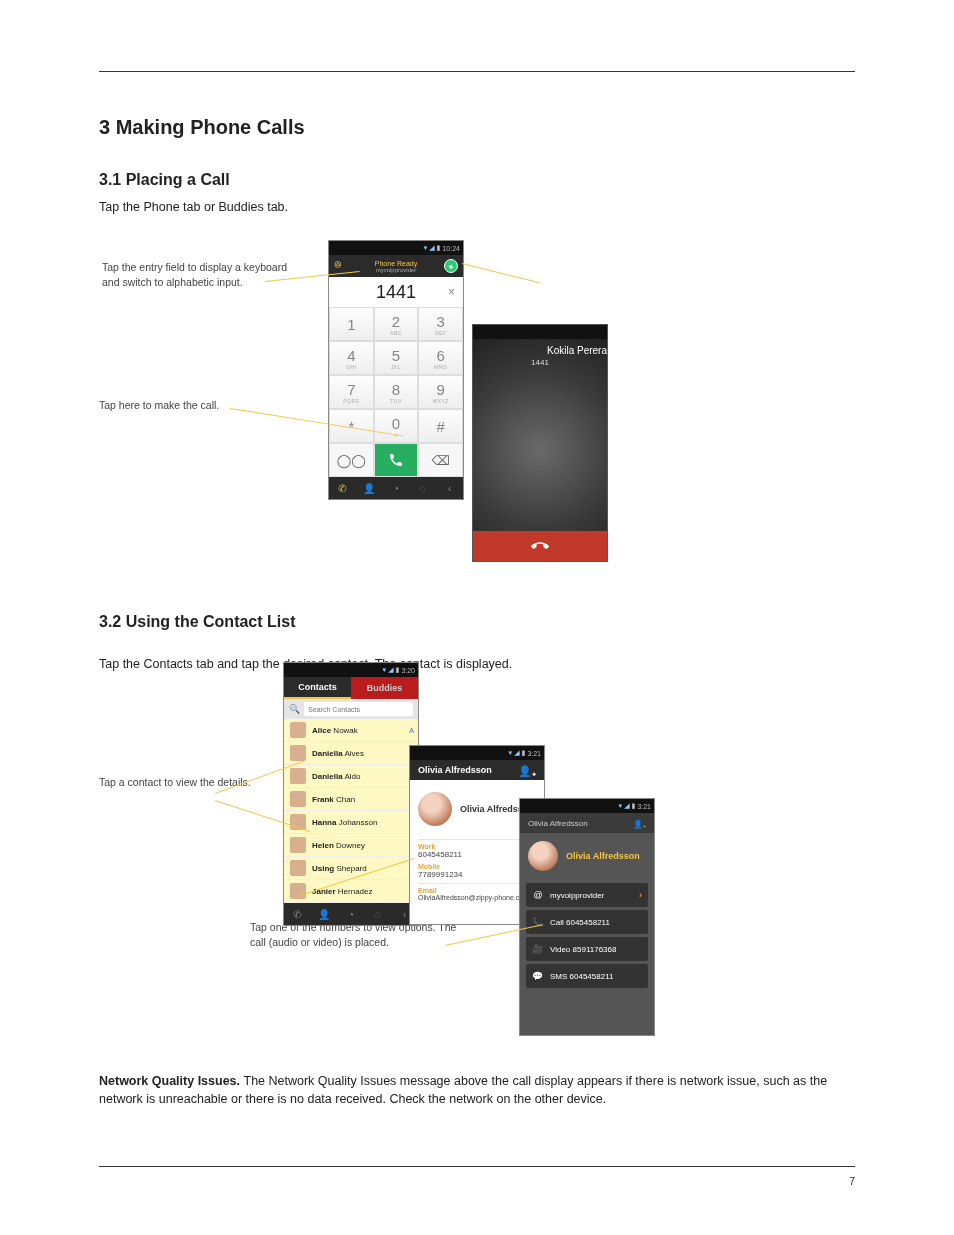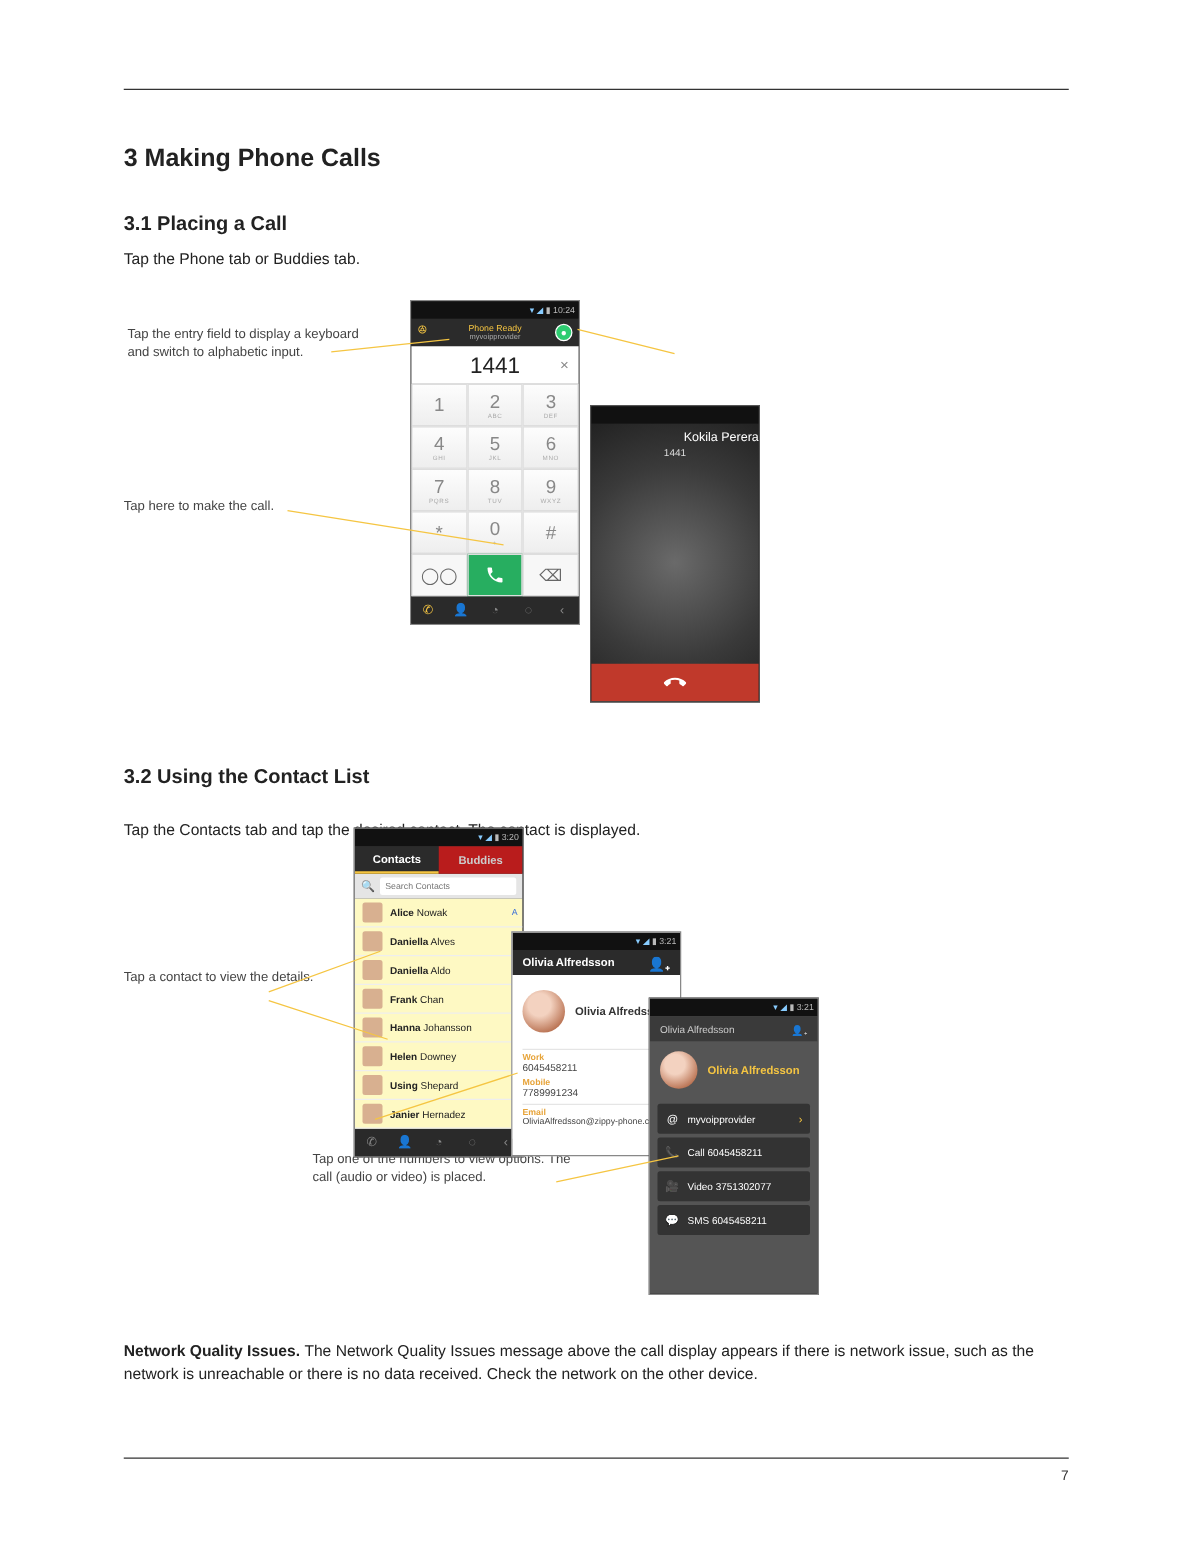--- a/index.html
+++ b/index.html
@@ -331,21 +331,21 @@
           <span class="mi-icon">@</span>
           <span>myvoipprovider</span>
           <span class="chev">›</span>
         </div>
         <div class="menu-item">
           <span class="mi-icon">📞</span>
           <span>Call 6045458211</span>
         </div>
         <div class="menu-item">
           <span class="mi-icon">🎥</span>
-          <span>Video 3751302077</span>
+          <span>Video 8591176368</span>
         </div>
         <div class="menu-item">
           <span class="mi-icon">💬</span>
           <span>SMS 6045458211</span>
         </div>
       </div>
   </div>
 </div>
 
 <div class="callout-line" style="left:265px; top:281px; width:95px; transform: rotate(-6deg);"></div>

